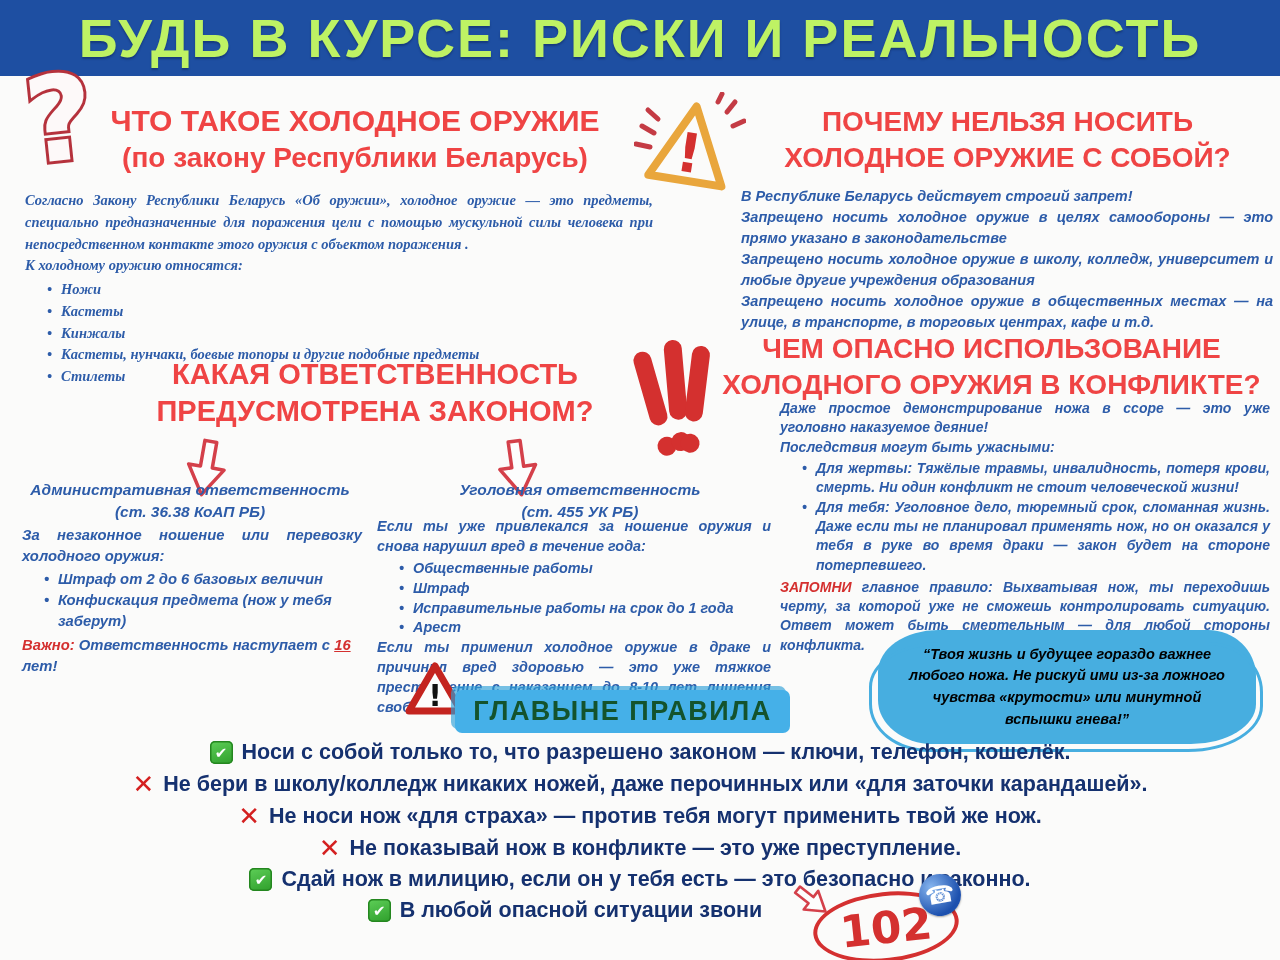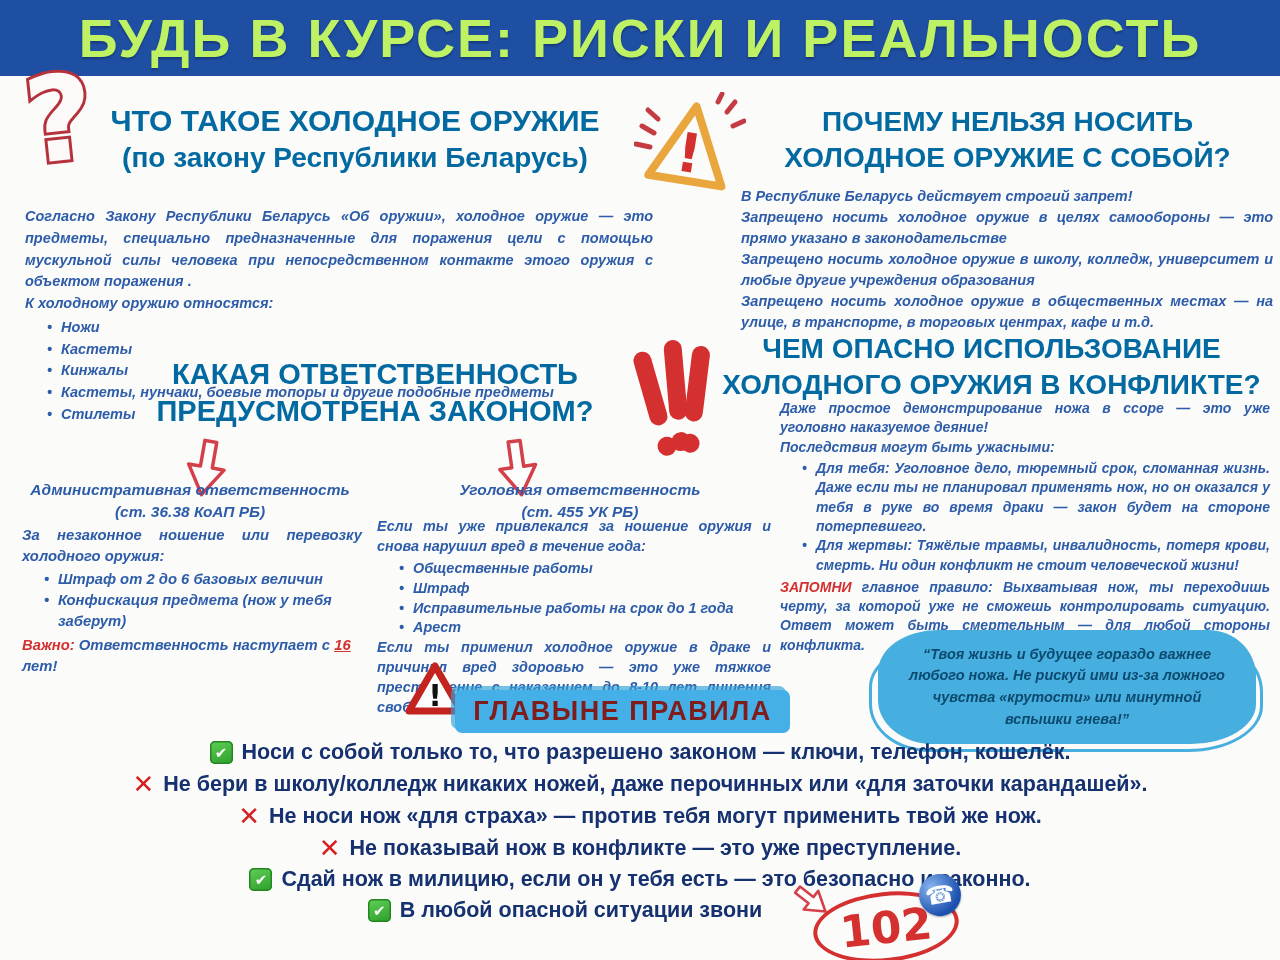--- a/index.html
+++ b/index.html
@@ -8,36 +8,36 @@
     position:relative;width:1280px;height:960px;margin:0 auto;
     background:#fbfbfa;overflow:hidden;
     font-family:"Liberation Sans","DejaVu Sans",sans-serif;
   }
   
   .header{position:absolute;left:0;top:0;width:1280px;height:76px;background:#1e4fa2;
     display:flex;align-items:center;justify-content:center;}
   .header-title{color:#bef264;font-size:54px;font-weight:800;letter-spacing:2px;white-space:nowrap;
     text-shadow:0 2px 2px rgba(10,30,80,.45);}
   
-  .navy{color:#0369a1;}
+  .navy{color:#ef4444;}
   .h-big{font-weight:800;text-align:center;line-height:1.28;}
   .body-it{color:#2d5ca9;font-style:italic;font-weight:700;}
   .jst{text-align:justify;}
   .red{color:#d4302f;font-style:italic;}
   .u{text-decoration:underline;}
   p{margin:0;}
   ul{margin:2px 0 0 0;padding:0 0 0 22px;list-style:none;}
   li{position:relative;padding-left:14px;}
   li::before{content:"•";position:absolute;left:0;top:0;}
   
   .q-icon{position:absolute;left:12px;top:56px;transform:rotate(-6deg);}
   .s1-title{position:absolute;left:70px;top:102px;width:570px;}
   .s1-title .l1{font-size:30px;}
   .s1-title .l2{font-size:28px;}
-  .s1-body{position:absolute;left:25px;top:206px;width:628px;font-size:14.5px;line-height:1.5;}
+  .s1-body{position:absolute;left:25px;top:190px;width:628px;font-size:14.5px;line-height:1.5;font-family:Liberation Serif, serif;}
   
   .tri-icon{position:absolute;left:634px;top:92px;}
   .s2-title{position:absolute;left:745px;top:104px;width:525px;}
   .s2-title .l1,.s2-title .l2{font-size:28px;}
   .s2-body{position:absolute;left:741px;top:186px;width:532px;font-size:14.5px;line-height:1.45;}
   
   .resp-title{position:absolute;left:95px;top:356px;width:560px;}
   .resp-title .l1,.resp-title .l2{font-size:29px;}
   .arrow-down{position:absolute;}
   .arrow-a{left:182px;top:437px;transform:rotate(10deg);}
@@ -52,27 +52,27 @@
   .excl-icon{position:absolute;left:618px;top:330px;}
   .s4-title{position:absolute;left:703px;top:331px;width:577px;}
   .s4-title .l1,.s4-title .l2{font-size:28px;}
   .s4-body{position:absolute;left:780px;top:399px;width:490px;font-size:14px;line-height:1.38;}
   
   .bubble{position:absolute;left:878px;top:630px;width:378px;height:114px;background:#47aee0;
     border-radius:60px 48px 65px 55px / 42px 46px 40px 44px;
     display:flex;align-items:center;justify-content:center;}
   .bubble::before{content:"";position:absolute;left:-9px;top:12px;right:-7px;bottom:-8px;
     border:3px solid #47aee0;border-radius:70px 55px 75px 60px / 45px 50px 46px 48px;}
-  .bubble-text{padding:10px 20px;color:#0c4a6e;font-style:italic;font-weight:700;
+  .bubble-text{padding:10px 20px;color:#000000;font-style:italic;font-weight:700;
     font-size:14.5px;line-height:1.5;text-align:center;}
   
   .warn-tri{position:absolute;left:404px;top:660px;}
   .rules-banner{position:absolute;left:455px;top:690px;width:335px;height:43px;background:#45b0e8;
     border-radius:7px;display:flex;align-items:center;justify-content:center;
-    color:#7f1d1d;font-size:27px;font-weight:800;letter-spacing:1.5px;
+    color:#14532d;font-size:27px;font-weight:800;letter-spacing:1.5px;
     box-shadow:-4px -4px 0 rgba(46,159,216,.65);}
   .rules{position:absolute;left:0;top:740px;width:1280px;display:flex;flex-direction:column;
     align-items:center;gap:6px;}
   .rule-row{display:flex;align-items:center;gap:9px;font-size:21.5px;font-weight:800;color:#15316f;
     white-space:nowrap;}
   .rule-row:last-child{transform:translateX(-75px);}
   .rule-icon{display:inline-flex;align-items:center;justify-content:center;flex:0 0 auto;}
   .rule-icon.check{width:23px;height:23px;border-radius:5px;
     background:linear-gradient(160deg,#5ecf58,#2e9e2b);color:#fff;font-size:15px;font-weight:700;
     box-shadow:inset 0 0 0 1.5px #24861f;}
@@ -225,23 +225,23 @@
   <section>
     <div class="s4-title h-big navy">
       <div class="l1">ЧЕМ ОПАСНО ИСПОЛЬЗОВАНИЕ</div>
       <div class="l2">ХОЛОДНОГО ОРУЖИЯ В КОНФЛИКТЕ?</div>
     </div>
     <div class="s4-body body-it">
       <p class="jst">Даже простое демонстрирование ножа в ссоре — это уже уголовно наказуемое деяние!</p>
       <p>Последствия могут быть ужасными:</p>
       <ul>
 
+          <li class="jst">Для жертвы: Тяжёлые травмы, инвалидность, потеря крови, смерть. Ни один конфликт не стоит человеческой жизни!</li>
+
           <li class="jst">Для тебя: Уголовное дело, тюремный срок, сломанная жизнь. Даже если ты не планировал применять нож, но он оказался у тебя в руке во время драки — закон будет на стороне потерпевшего.</li>
-
-          <li class="jst">Для жертвы: Тяжёлые травмы, инвалидность, потеря крови, смерть. Ни один конфликт не стоит человеческой жизни!</li>
         </ul>
       <p class="jst important-line"><span class="red">ЗАПОМНИ</span><span> главное правило: Выхватывая нож, ты переходишь черту, за которой уже не сможешь контролировать ситуацию. Ответ может быть смертельным — для любой стороны конфликта.</span></p>
     </div>
   </section>
 
   <div class="bubble">
     <div class="bubble-text">“Твоя жизнь и будущее гораздо важнее любого ножа. Не рискуй ими из-за ложного чувства «крутости» или минутной вспышки гнева!”</div>
   </div>
 
   <svg class="warn-tri" width="62" height="58" viewBox="0 0 62 58">

